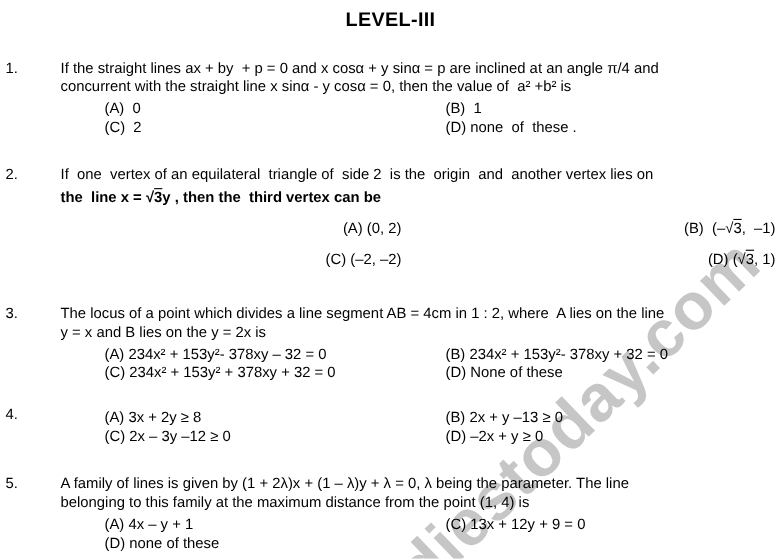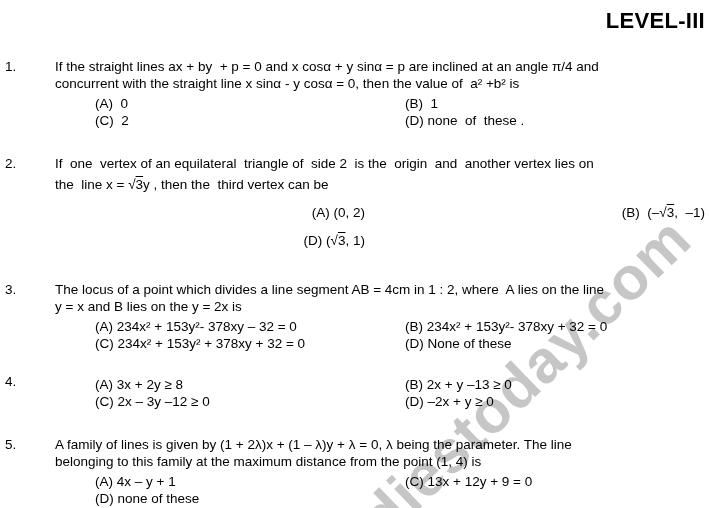--- a/index.html
+++ b/index.html
@@ -23,37 +23,37 @@
     font-size: 60px;
     font-weight: 600;
     letter-spacing: 1px;
     color: #c6c6c6;
     white-space: nowrap;
     z-index: 0;
     user-select: none;
   }
   .content { position: relative; z-index: 1; }
   .title {
-    font-size: 22px;
+    font-size: 18px;
     font-weight: bold;
-    text-align: right;
+    text-align: center;
     letter-spacing: 0.3px;
     margin: 2px 0 24px 0;
   }
   .question {
     display: flex;
     font-size: 13.5px;
     line-height: 17px;
     margin-bottom: 26px;
   }
   .question.q3 { margin-bottom: 21px; }
   .qnum { width: 50px; flex: none; }
   .qbody { flex: 1; min-width: 0; }
   .qline { white-space: pre; }
-  .q2 .qline + .qline { padding-top: 4px; }
+  .q2 .qline + .qline { padding-top: 4px; font-weight: bold; }
   .opts {
     display: grid;
     grid-template-columns: 310px 1fr;
     margin-top: 3px;
   }
   .opt { white-space: pre; margin-left: 40px; }
   .opts.tall { margin-top: 6px; }
   .opts.tall .opt { line-height: 28px; text-align: right; }
   .vinc { text-decoration: overline; }
 </style>
@@ -81,20 +81,21 @@
     </section>
 
     <section class="question q2">
       <div class="qnum">2.</div>
       <div class="qbody">
         <div class="qline">If  one  vertex of an equilateral  triangle of  side 2  is the  origin  and  another vertex lies on</div>
         <div class="qline">the  line x = √<span class="vinc">3</span>y , then the  third vertex can be</div>
         <div class="opts tall">
           <div class="opt">(A) (0, 2)</div>
           <div class="opt">(B)  (–√<span class="vinc">3</span>,  –1)</div>
+          <div class="opt">(C) (–2, –2)</div>
           <div class="opt">(D) (√<span class="vinc">3</span>, 1)</div>
         </div>
       </div>
     </section>
 
     <section class="question q3">
       <div class="qnum">3.</div>
       <div class="qbody">
         <div class="qline">The locus of a point which divides a line segment AB = 4cm in 1 : 2, where  A lies on the line</div>
         <div class="qline">y = x and B lies on the y = 2x is</div>

